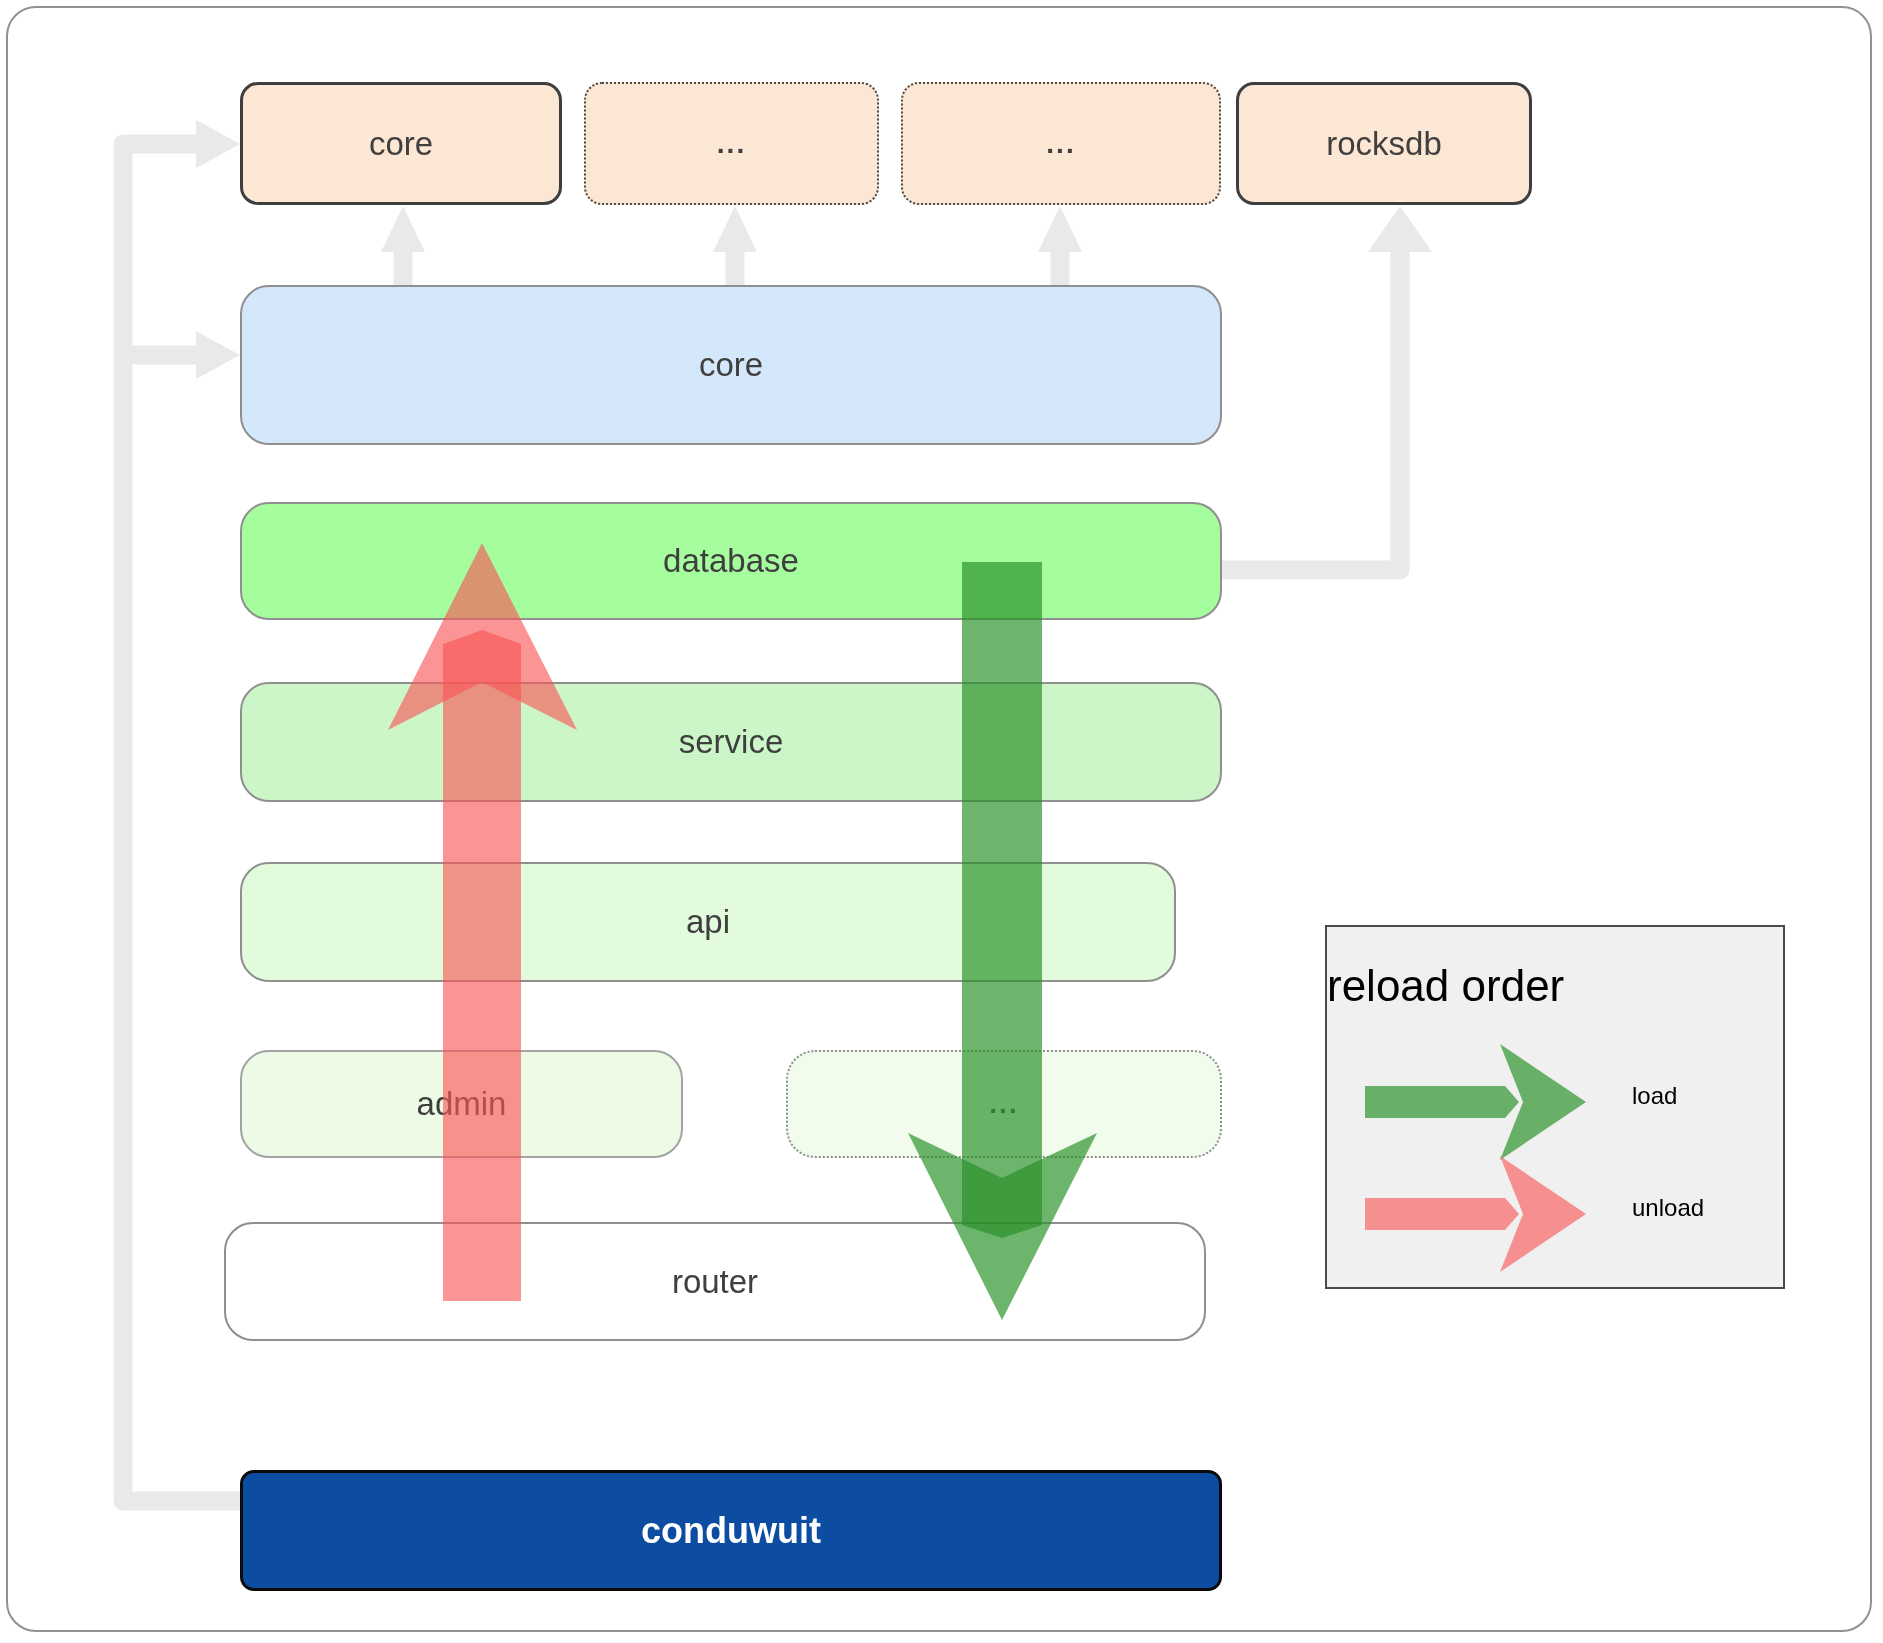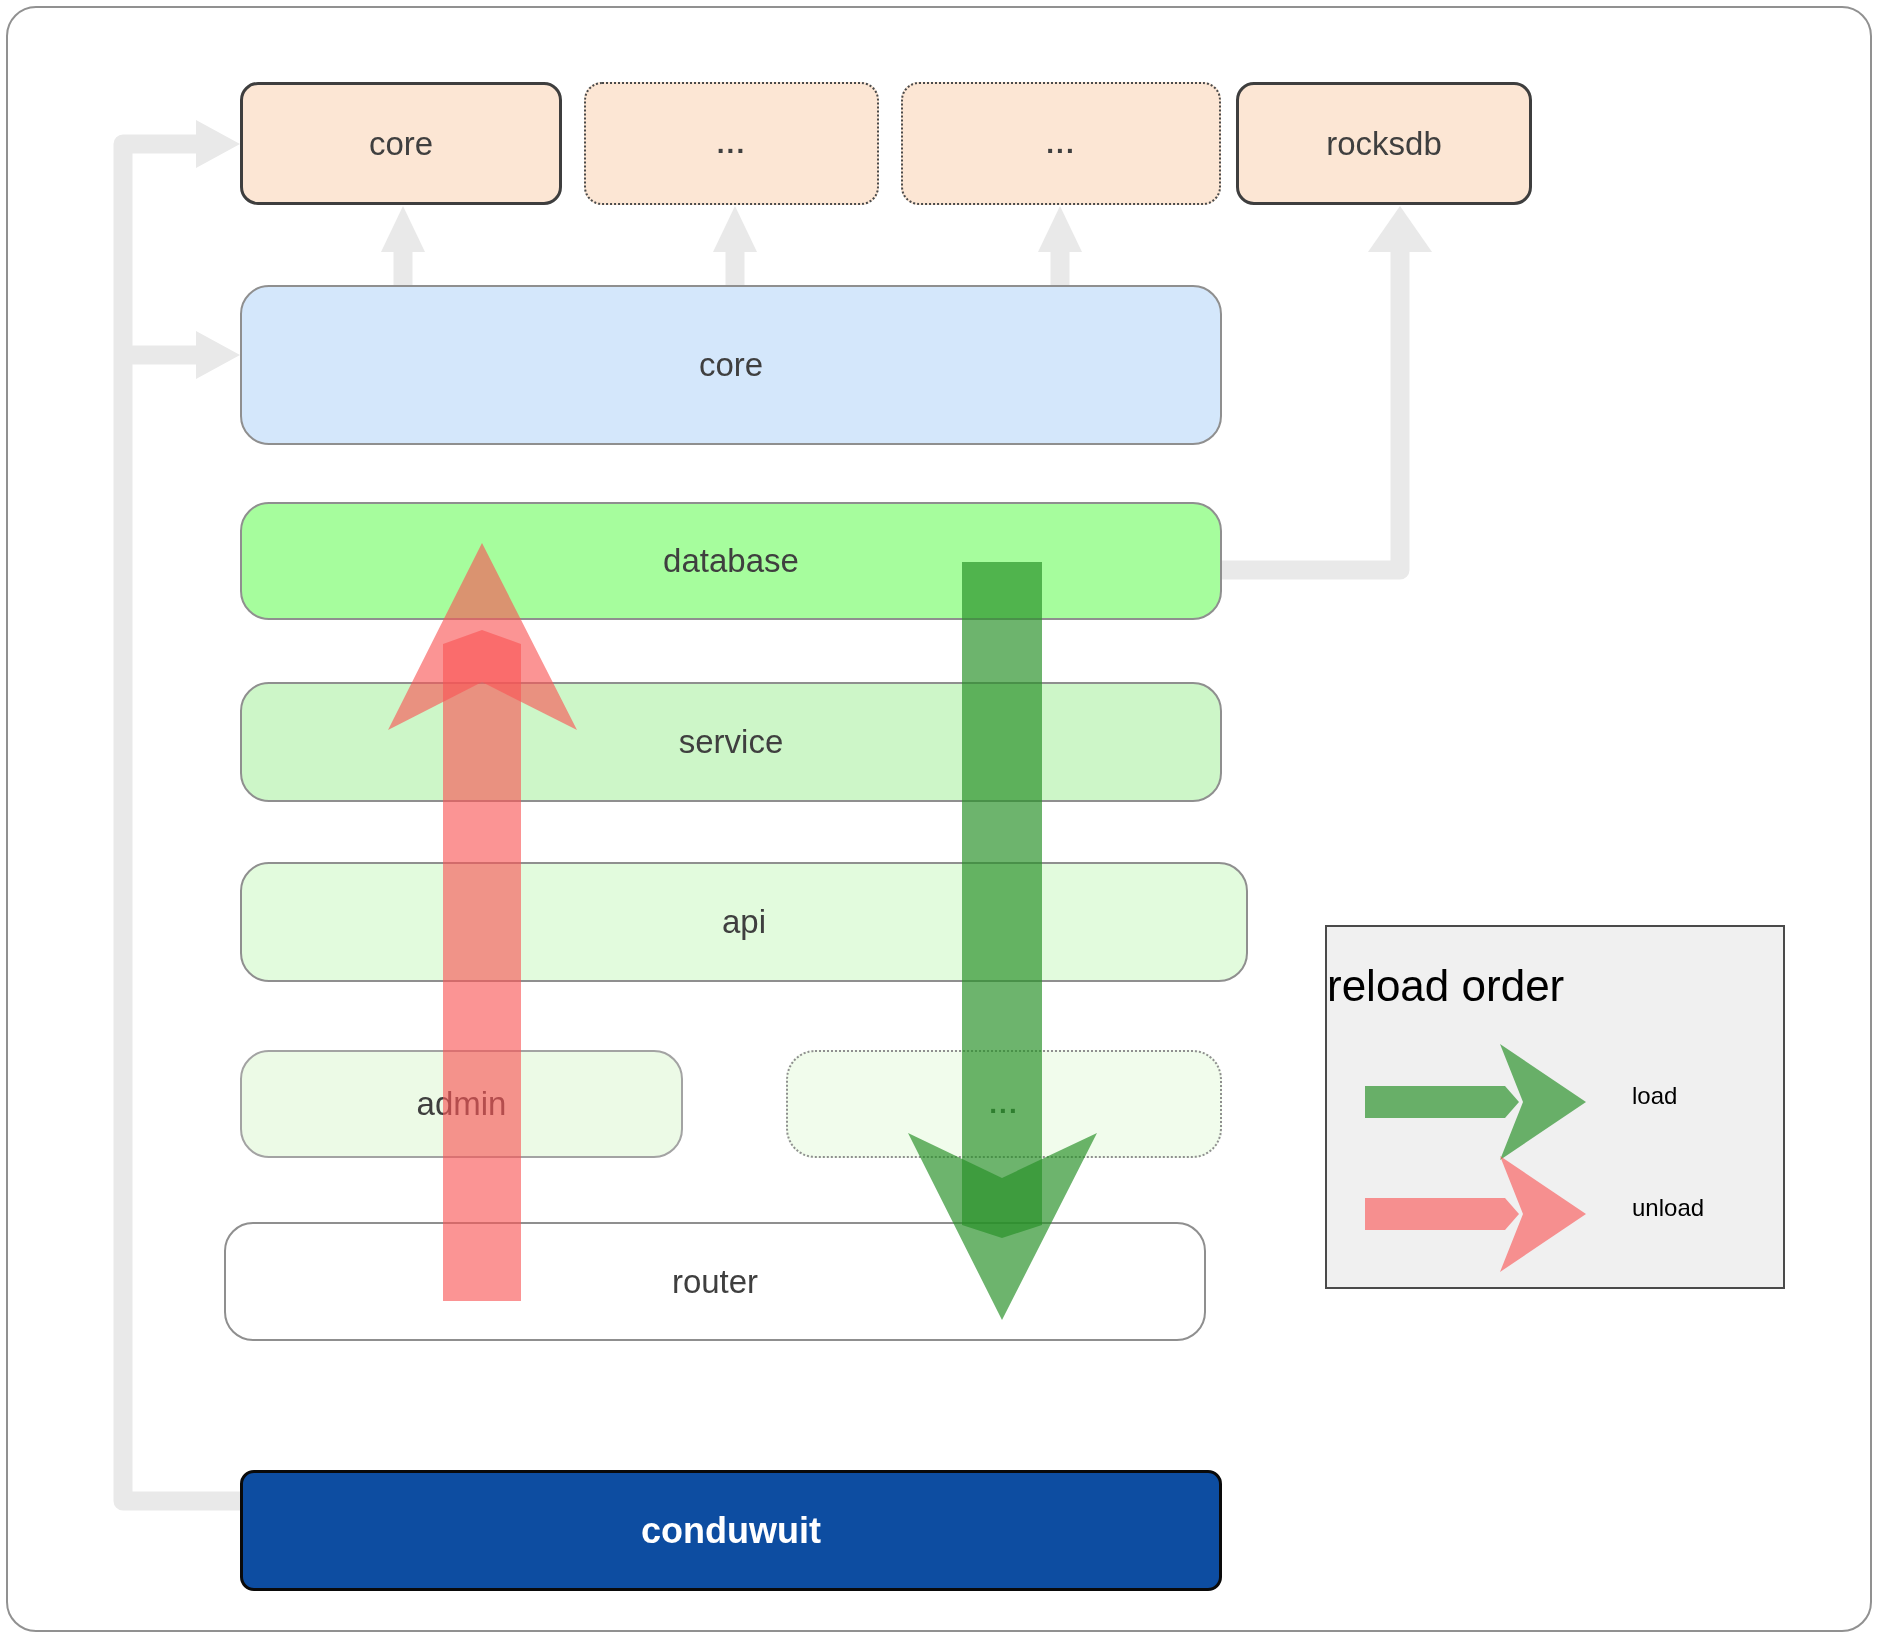--- a/index.html
+++ b/index.html
@@ -91,21 +91,21 @@
   </div>
 
   <div class="box green-mid" style="left:240px;top:682px;width:982px;height:120px;">
     <span class="lbl">service</span>
   </div>
 
   <div class="box green-bright" style="left:240px;top:502px;width:982px;height:118px;">
     <span class="lbl">database</span>
   </div>
 
-  <div class="box green-light" style="left:240px;top:862px;width:1008px;height:120px;">
+  <div class="box green-light" style="left:240px;top:862px;width:936px;height:120px;">
     <span class="lbl">api</span>
   </div>
 
   <div class="box green-faint" style="left:240px;top:1050px;width:443px;height:108px;">
     <span class="lbl">admin</span>
   </div>
   <div class="box green-faint-dotted" style="left:786px;top:1050px;width:436px;height:108px;">
     <span class="lbl dots" style="color:#3f5a3f;">...</span>
   </div>
 

